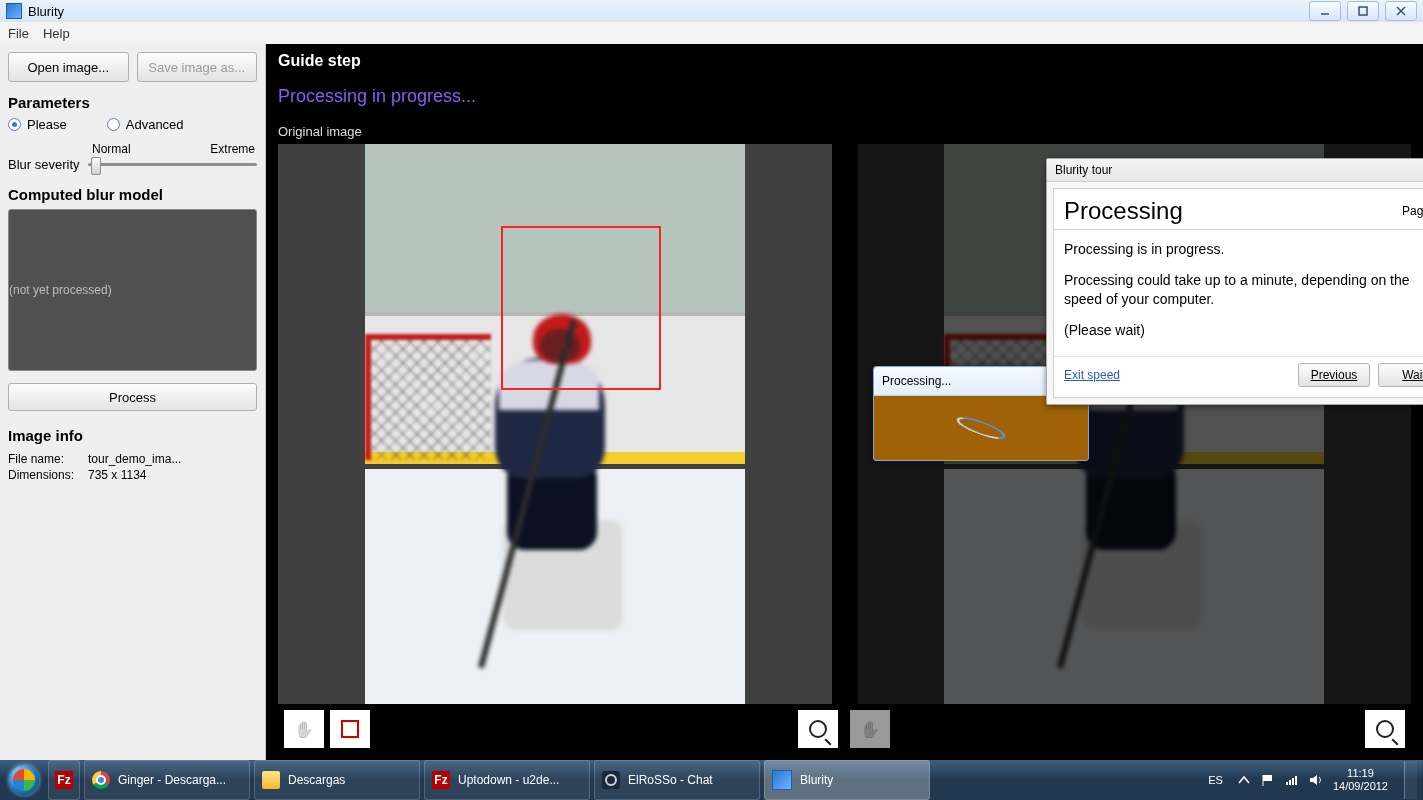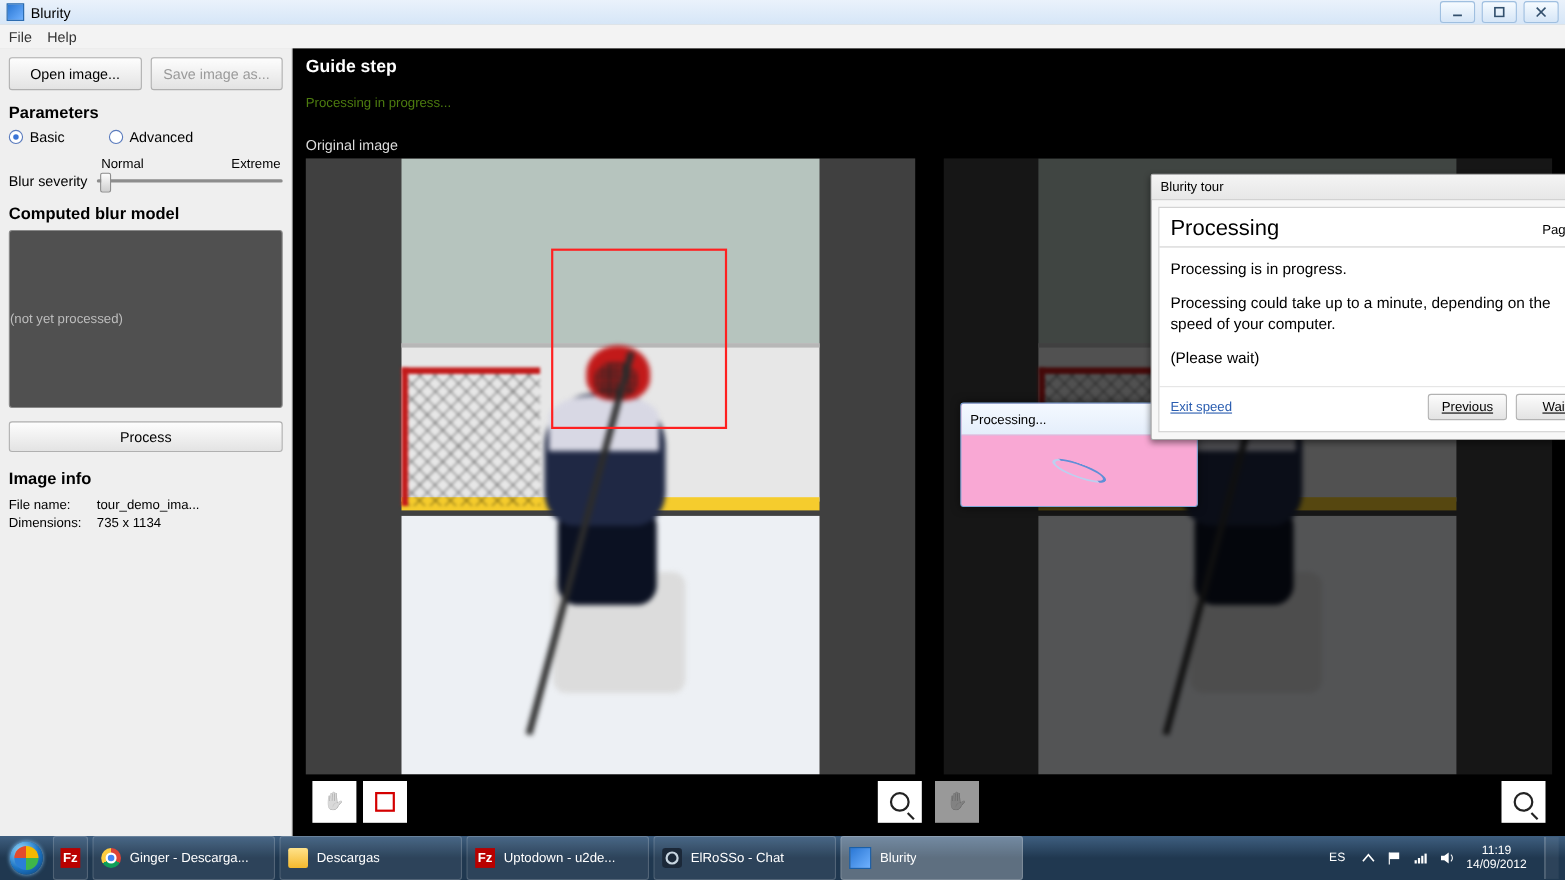--- a/index.html
+++ b/index.html
@@ -28,21 +28,21 @@
   .sltrack{position:relative;flex:1;height:16px;}
   .sltrack:before{content:"";position:absolute;left:0;right:0;top:7px;height:3px;background:#8d8d8d;border-radius:2px;}
   .slthumb{position:absolute;top:1px;left:2%;width:8px;height:16px;background:linear-gradient(#fdfdfd,#cfcfcf);border:1px solid #8d8d8d;border-radius:2px;}
   .blurbox{height:160px;background:#505050;border:1px solid #888;border-radius:3px;display:flex;align-items:center;color:#bdbdbd;font-size:12px;margin-bottom:12px;}
   .process-btn{height:26px;border:1px solid #b0b0b0;border-radius:3px;background:linear-gradient(#fdfdfd,#e3e3e3);display:flex;align-items:center;justify-content:center;margin-bottom:12px;}
   .info-row{display:flex;font-size:12px;margin-top:2px;}
   .info-row .k{width:80px;}
   
   .stage{flex:1;background:#000;position:relative;}
   .guide-head{position:absolute;left:12px;top:8px;color:#fff;font-size:16px;font-weight:600;}
-  .guide-sub{position:absolute;left:12px;top:42px;color:#4d7c0f;font-size:12px;}
+  .guide-sub{position:absolute;left:12px;top:42px;color:#8b5cf6;font-size:18px;}
   .orig-lbl{position:absolute;left:12px;top:80px;color:#dcdcdc;font-size:13px;}
   .panes{position:absolute;left:12px;right:12px;top:100px;bottom:56px;display:flex;gap:26px;}
   .pane{flex:1;background:#404040;position:relative;overflow:hidden;}
   
   .hockey{position:absolute;left:50%;transform:translateX(-50%);top:0;bottom:0;width:380px;}
   .hockey .ice{position:absolute;left:0;right:0;top:58%;bottom:0;background:#edf0f4;}
   .hockey .yel{position:absolute;left:0;right:0;top:55%;height:12px;background:#f5cc2d;}
   .hockey .wall{position:absolute;left:0;right:0;top:30%;height:25%;background:#e7e7e7;border-top:4px solid #b7b7b7;}
   .hockey .glass{position:absolute;left:0;right:0;top:0;height:30%;background:#b6c4be;}
   .hockey .goalie{position:absolute;left:50%;top:26%;width:200px;height:320px;transform:translateX(-52%);filter:blur(2.2px);}
@@ -63,30 +63,30 @@
   .ptb.mid{left:532px;}
   .ptb.midR{left:584px;}
   .ptb.right{right:18px;}
   .pbtn{width:40px;height:38px;background:#fff;display:flex;align-items:center;justify-content:center;}
   .pbtn.dim{opacity:.6;}
   .hand:before{content:"✋";font-size:16px;filter:grayscale(1);opacity:.7;}
   .sqsel{width:14px;height:14px;border:2px solid #d40000;}
   .mag{width:14px;height:14px;border:2px solid #222;border-radius:50%;position:relative;}
   .mag:after{content:"";position:absolute;right:-7px;bottom:-7px;width:8px;height:2px;background:#222;transform:rotate(45deg);}
   
-  .proc-dialog{position:absolute;left:607px;top:322px;width:214px;background:#f9a8d4;border:1px solid #7da6d6;border-radius:3px;box-shadow:0 0 8px rgba(0,0,0,.5);}
+  .proc-dialog{position:absolute;left:607px;top:322px;width:214px;background:#a16207;border:1px solid #7da6d6;border-radius:3px;box-shadow:0 0 8px rgba(0,0,0,.5);}
   .proc-dialog .ph{height:28px;background:linear-gradient(#f4f9ff,#e4eefb);border-bottom:1px solid #b8cfe8;border-radius:3px 3px 0 0;padding-left:8px;display:flex;align-items:center;font-size:12px;}
   .proc-dialog .bd{height:64px;display:flex;align-items:center;justify-content:center;}
   .spinner{width:46px;height:18px;border-radius:50%;border:3px solid #bcd0ef;border-top-color:#5f8fd7;border-right-color:#5f8fd7;transform:rotate(20deg) scaleY(.55);}
   
   .tour{position:absolute;left:780px;top:114px;width:420px;background:#f7f7f7;border:1px solid #a8a8a8;border-radius:2px;box-shadow:0 2px 6px rgba(0,0,0,.45);}
   .tour .th{height:22px;background:linear-gradient(#f4f4f4,#e7e7e7);border-bottom:1px solid #cfcfcf;padding:0 8px;font-size:12px;display:flex;align-items:center;}
   .tour .inner{margin:6px;border:1px solid #cfcfcf;background:#fff;position:relative;}
   .tour .headrow{display:flex;justify-content:space-between;align-items:center;padding:8px 10px 4px 10px;border-bottom:1px solid #cfcfcf;}
-  .tour .bigt{font-size:20px;}
+  .tour .bigt{font-size:24px;}
   .tour .pg{font-size:12px;}
   .tour .body{padding:10px 10px 4px 10px;font-size:14px;line-height:1.35;}
   .tour .body p{margin:0 0 12px 0;}
   .tour .foot{display:flex;align-items:center;padding:6px 10px 10px 10px;border-top:1px solid #e4e4e4;}
   .tour .exit{color:#2a5db0;text-decoration:underline;font-size:12px;}
   .tour .tbtn{width:70px;height:22px;margin-left:8px;border:1px solid #b2b2b2;border-radius:3px;background:linear-gradient(#fcfcfc,#e3e3e3);display:flex;align-items:center;justify-content:center;font-size:12px;text-decoration:underline;}
   .tour .spacer{flex:1;}
   
   .taskbar{position:absolute;left:0;right:0;bottom:0;height:40px;background:linear-gradient(#3f5f80,#203850,#203850);display:flex;align-items:center;}
   .orb{width:48px;height:40px;display:flex;align-items:center;justify-content:center;}
@@ -140,21 +140,21 @@
 <div class="app">
   <div class="sidebar">
     <div class="btnrow">
       <div class="wbtn">Open image...</div>
       <div class="wbtn disabled">Save image as...</div>
     </div>
     <div class="head">Parameters</div>
     <div class="radios">
       <div class="radio">
           <span class="rcirc on"></span>
-          <span>Basic</span>
+          <span>Please</span>
         </div>
       <div class="radio">
           <span class="rcirc"></span>
           <span>Advanced</span>
         </div>
     </div>
     <div class="sllbls">
       <span>Normal</span>
       <span>Extreme</span>
     </div>

